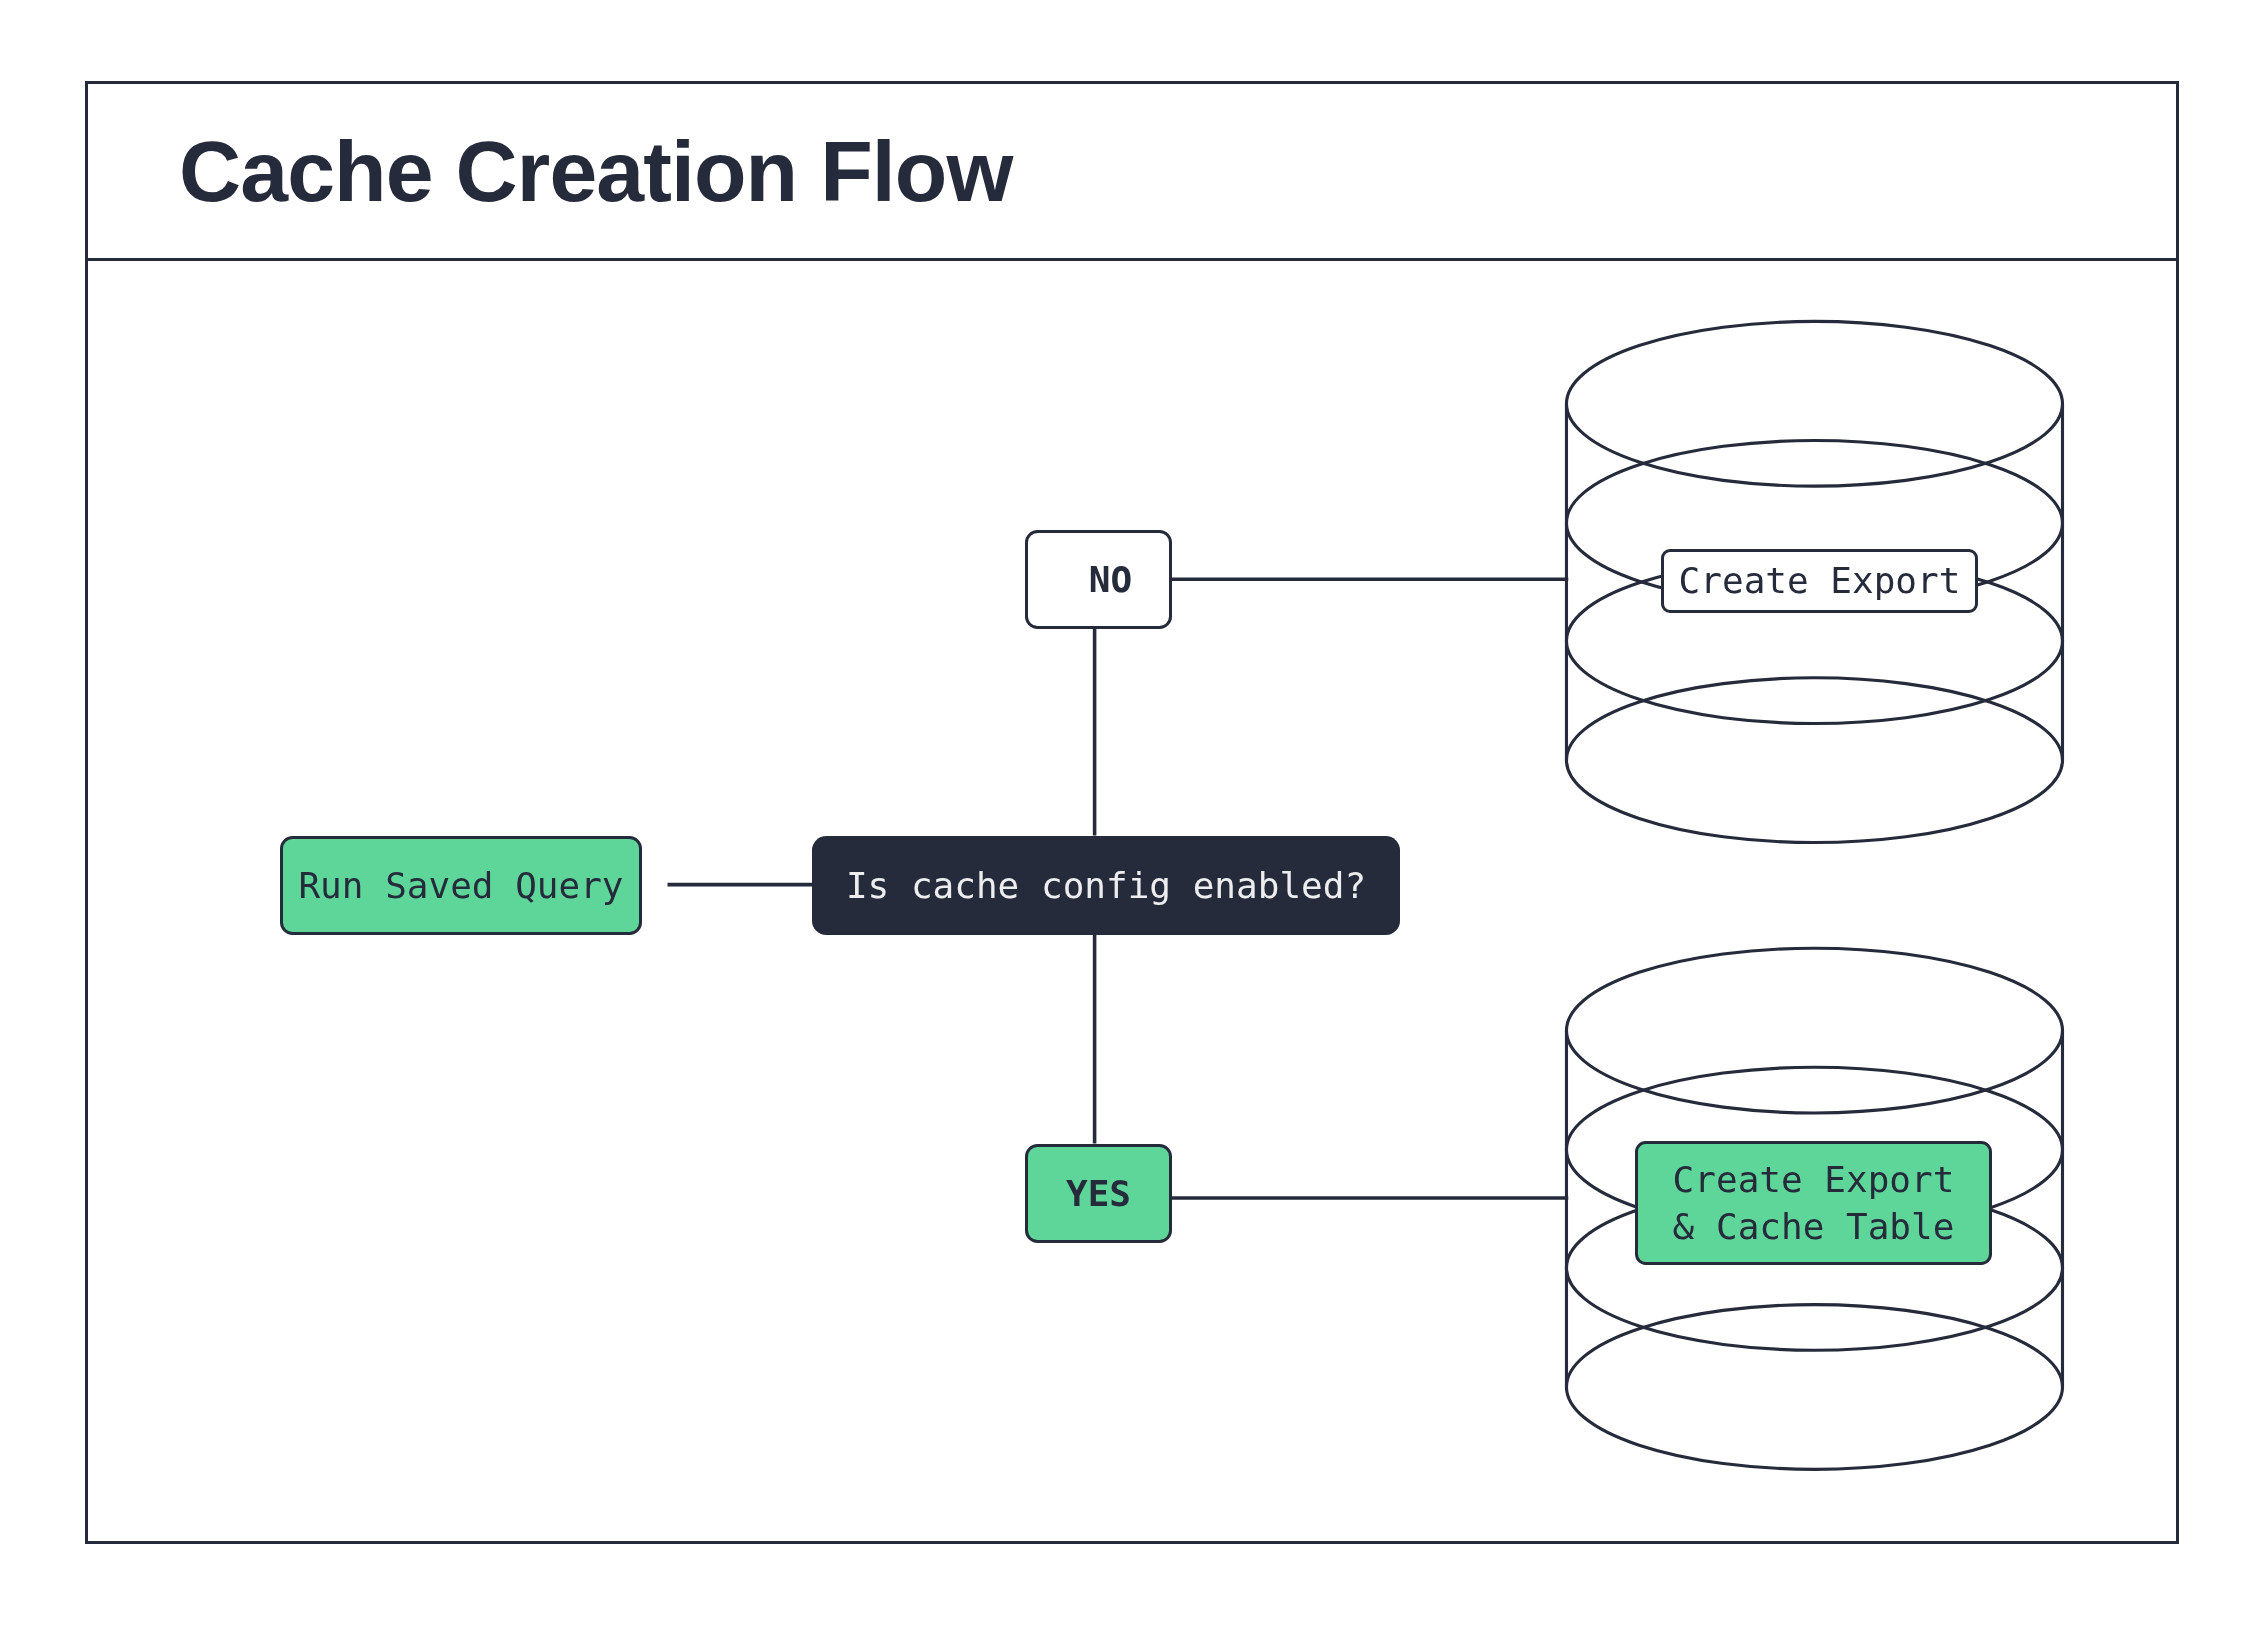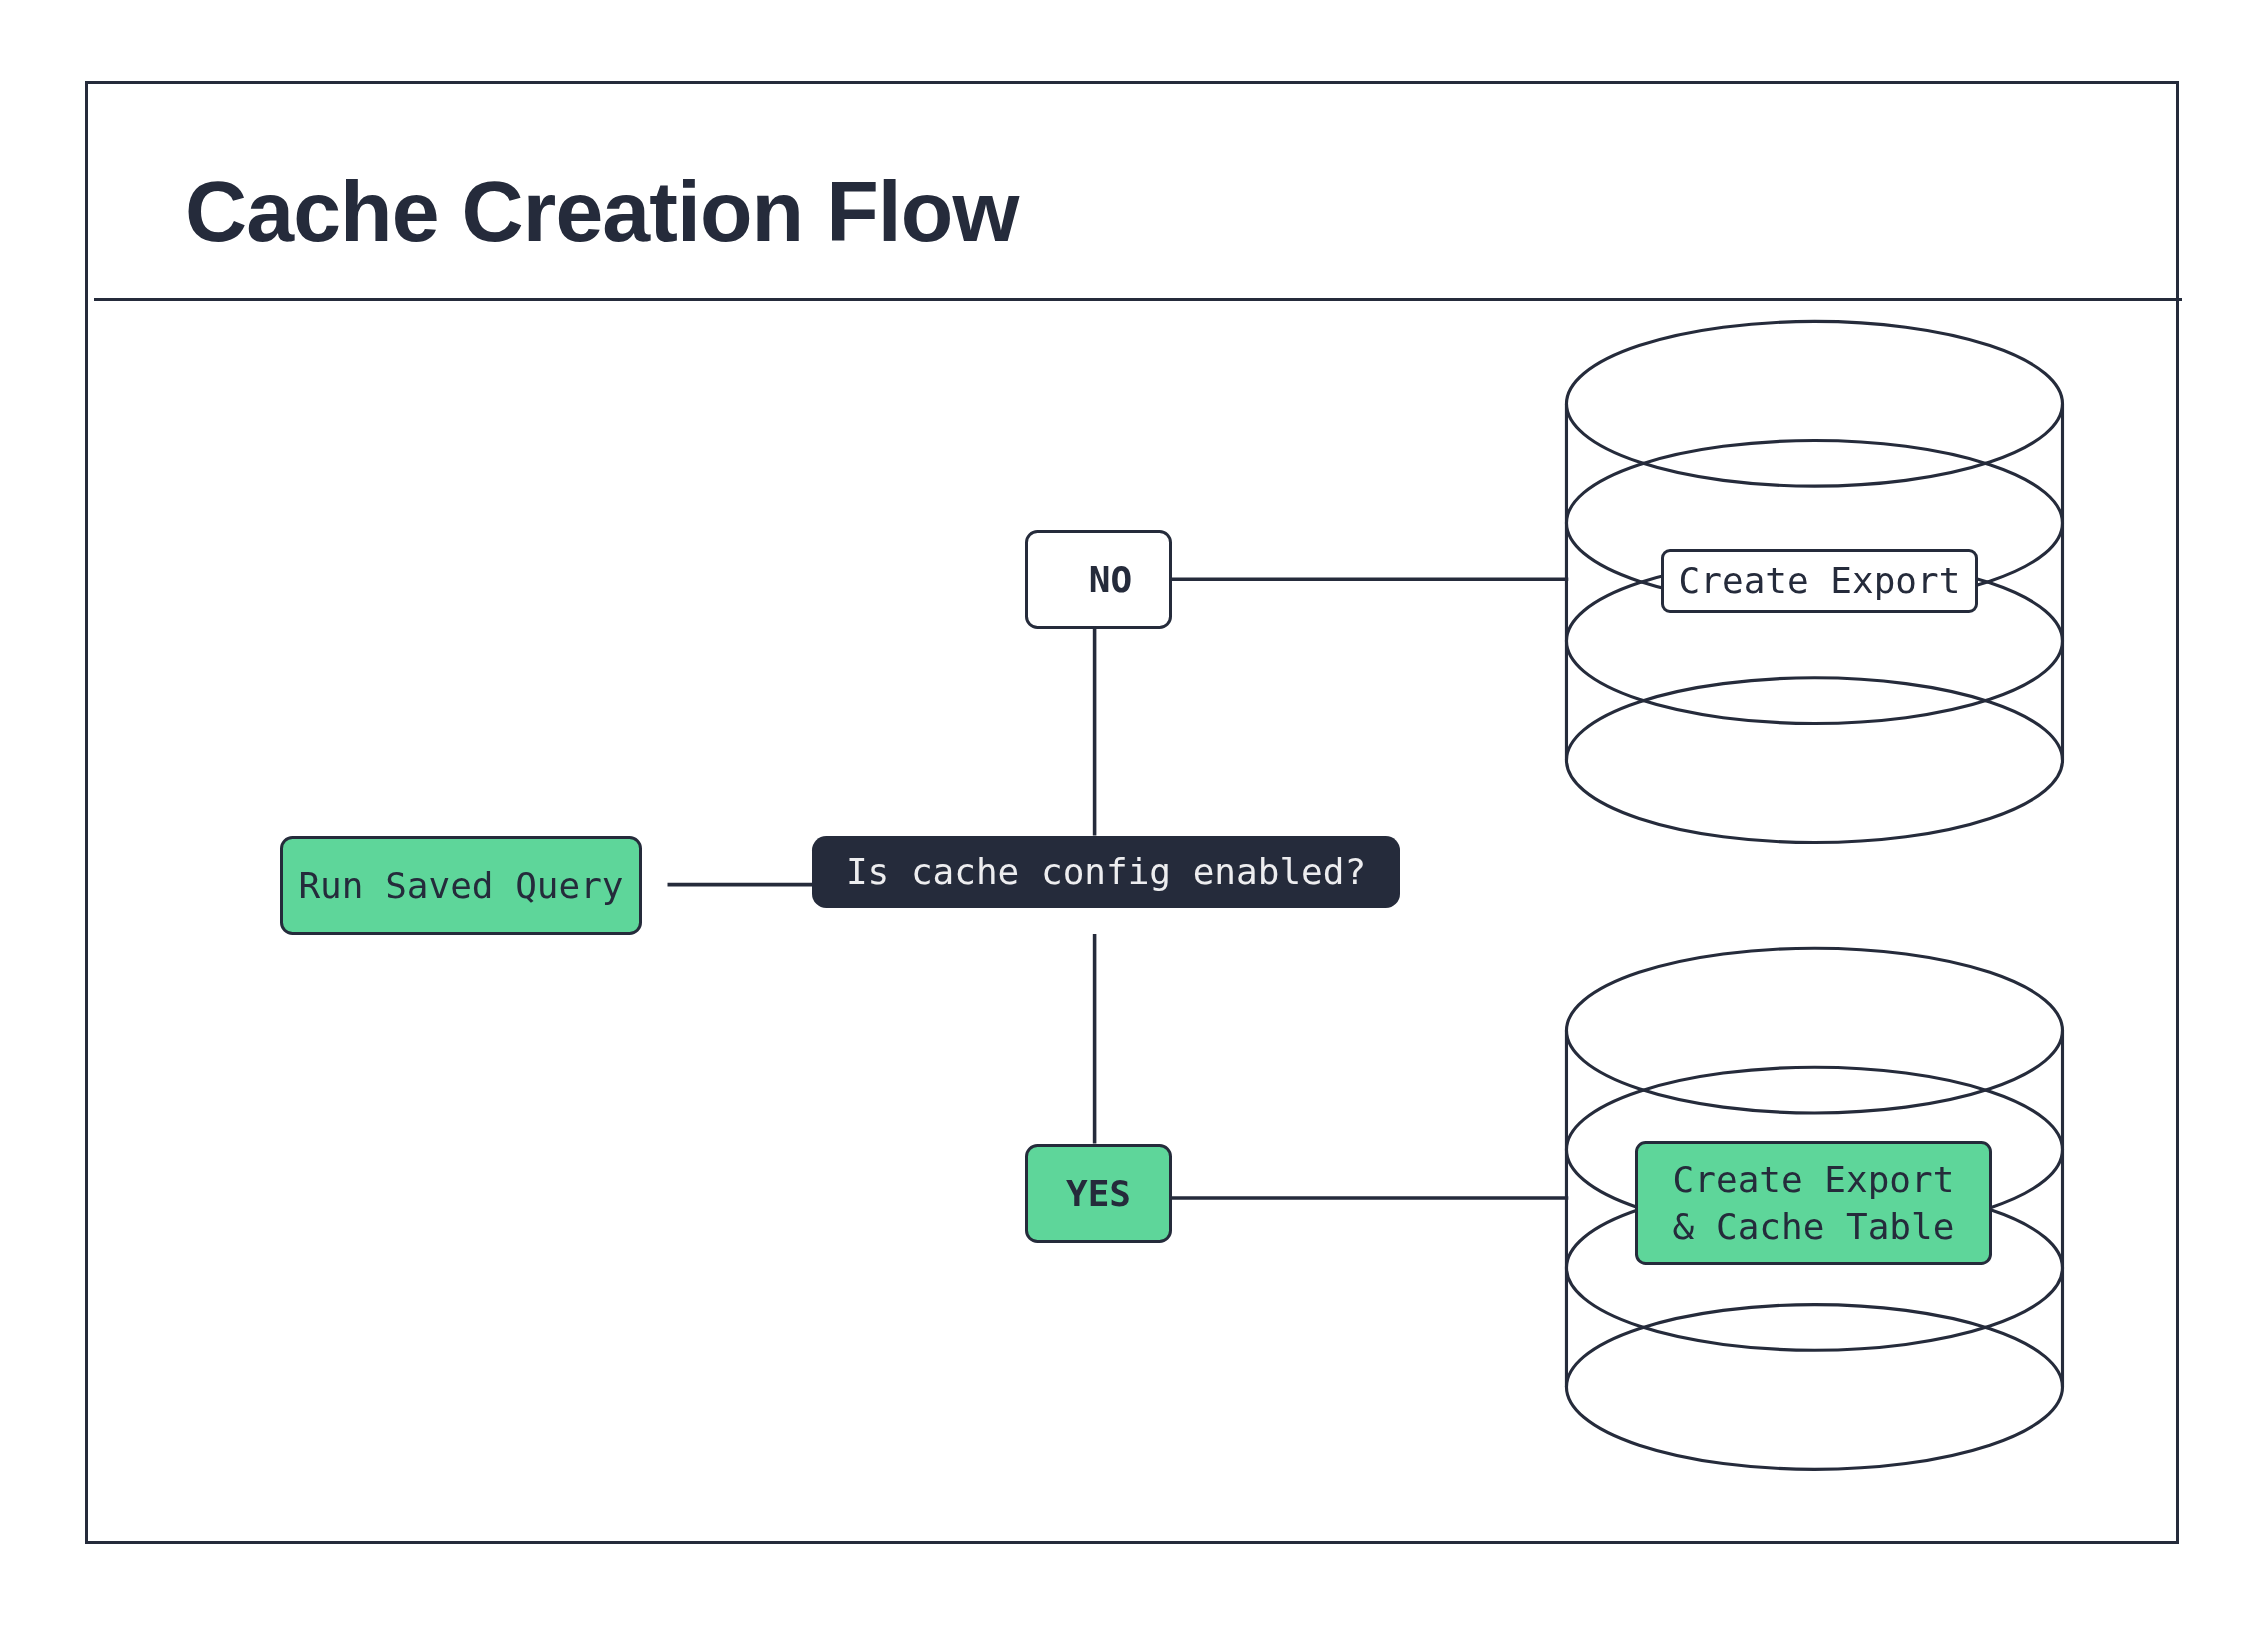--- a/index.html
+++ b/index.html
@@ -19,26 +19,25 @@
   }
   .frame{
     position:absolute;
     left:85px;top:81px;
     width:2094px;height:1463px;
     border:3.6px solid var(--navy);
     background:transparent;
   }
   .title-band{
     position:absolute;
-    left:6px;top:0;
+    left:0;top:0;
     width:100%;height:177px;
     border-bottom:3.6px solid var(--navy);
     display:flex;align-items:center;
     padding-left:91px;
-    margin-top:40px;
   }
   .page-title{
     font-family:"Liberation Sans","DejaVu Sans",sans-serif;
     font-weight:700;
     font-size:86px;
     letter-spacing:-0.9px;
     color:var(--navy);
     white-space:nowrap;
   }
   svg.diagram-layer{
@@ -56,21 +55,21 @@
     white-space:nowrap;
     z-index:2;
   }
   .node-start{
     left:280px;top:836px;width:362px;height:99px;
     background:var(--green);
     border:3.6px solid var(--navy);
     border-radius:12.5px;
   }
   .node-decision{
-    left:812px;top:836px;width:588px;height:72px;
+    left:812px;top:836px;width:588px;height:99px;
     background:var(--navy);
     color:var(--light-text);
     border-radius:14.3px;
   }
   .node-no{
     left:1025px;top:530px;width:147px;height:99px;
     background:var(--background);
     border:3.6px solid var(--navy);
     border-radius:12.5px;
     font-weight:700;

